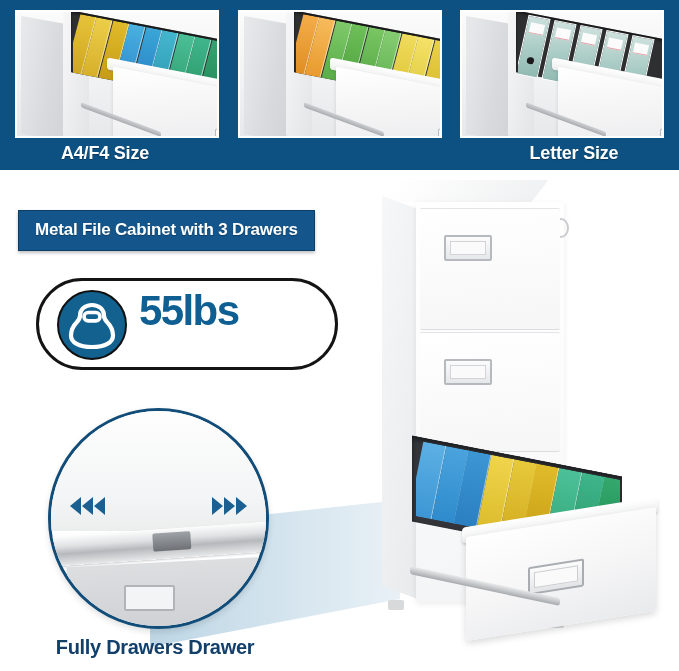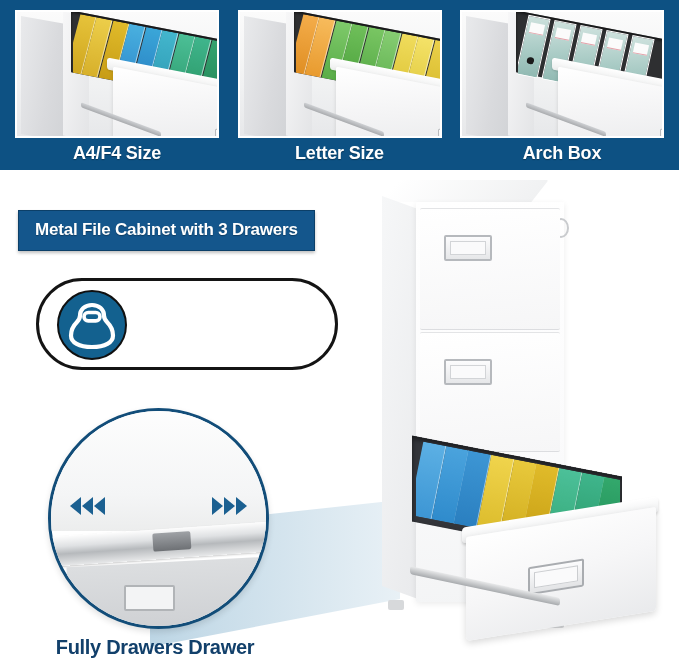--- a/index.html
+++ b/index.html
@@ -22,21 +22,21 @@
     display:flex;justify-content:space-between;
     padding:10px 15px 0 15px;box-sizing:border-box;
   }
   .card{
     width:204px;height:128px;background:#f2f3f4;
     border:2px solid #ffffff;box-sizing:border-box;
     position:relative;overflow:hidden;
   }
   .card-caption-row{
     position:absolute;left:0;top:138px;width:679px;height:32px;
-    display:flex;justify-content:space-between;padding:0 15px;box-sizing:border-box;
+    display:flex;justify-content:space-between;padding:0 3px;box-sizing:border-box;
   }
   .card-caption{
     width:204px;text-align:center;color:#ffffff;
     font-size:18px;font-weight:bold;line-height:30px;
     letter-spacing:-0.2px;
     text-shadow:0 1px 1px rgba(0,0,0,.35);
   }
 
   
   .photo{position:absolute;inset:0;background:
@@ -394,40 +394,40 @@
             <div class="rail"></div>
           </div>
         </div>
       </div>
 
     </div>
 
     <div class="card-caption-row">
       <div class="card-caption">A4/F4 Size</div>
       <div class="card-caption">Letter Size</div>
-      <div class="card-caption">Arch Box</div>
     </div>
   </div>
 
   <div class="main">
 
     <div class="cone"></div>
 
     <div class="title-badge">
       <span>Metal File Cabinet with 3 Drawers</span>
     </div>
 
     <div class="cap-pill">
       <div class="cap-icon">
         <svg width="66" height="66" viewBox="0 0 66 66" aria-hidden="true">
           <path d="M33 13c-7.2 0-12 4.6-12 10.6 0 3-1.2 4.6-3.2 6.6C14.6 33.4 12 37.6 12 43.4 12 50.6 20 55 33 55s21-4.4 21-11.6c0-5.8-2.6-10-5.8-13.2-2-2-3.2-3.6-3.2-6.6C45 17.6 40.2 13 33 13z" fill="none" stroke="#ffffff" stroke-width="4.2"></path>
           <rect x="25" y="20.5" width="16" height="8.4" rx="4.2" fill="none" stroke="#ffffff" stroke-width="3.6"></rect>
         </svg>
       </div>
       <div class="cap-text">
+        <div class="cap-value">55lbs</div>
       </div>
     </div>
 
     <div class="zoom-circle">
       <div class="zc-wall"></div>
       <div class="chev left">
         <b></b>
           <b></b>
           <b></b>
       </div>

